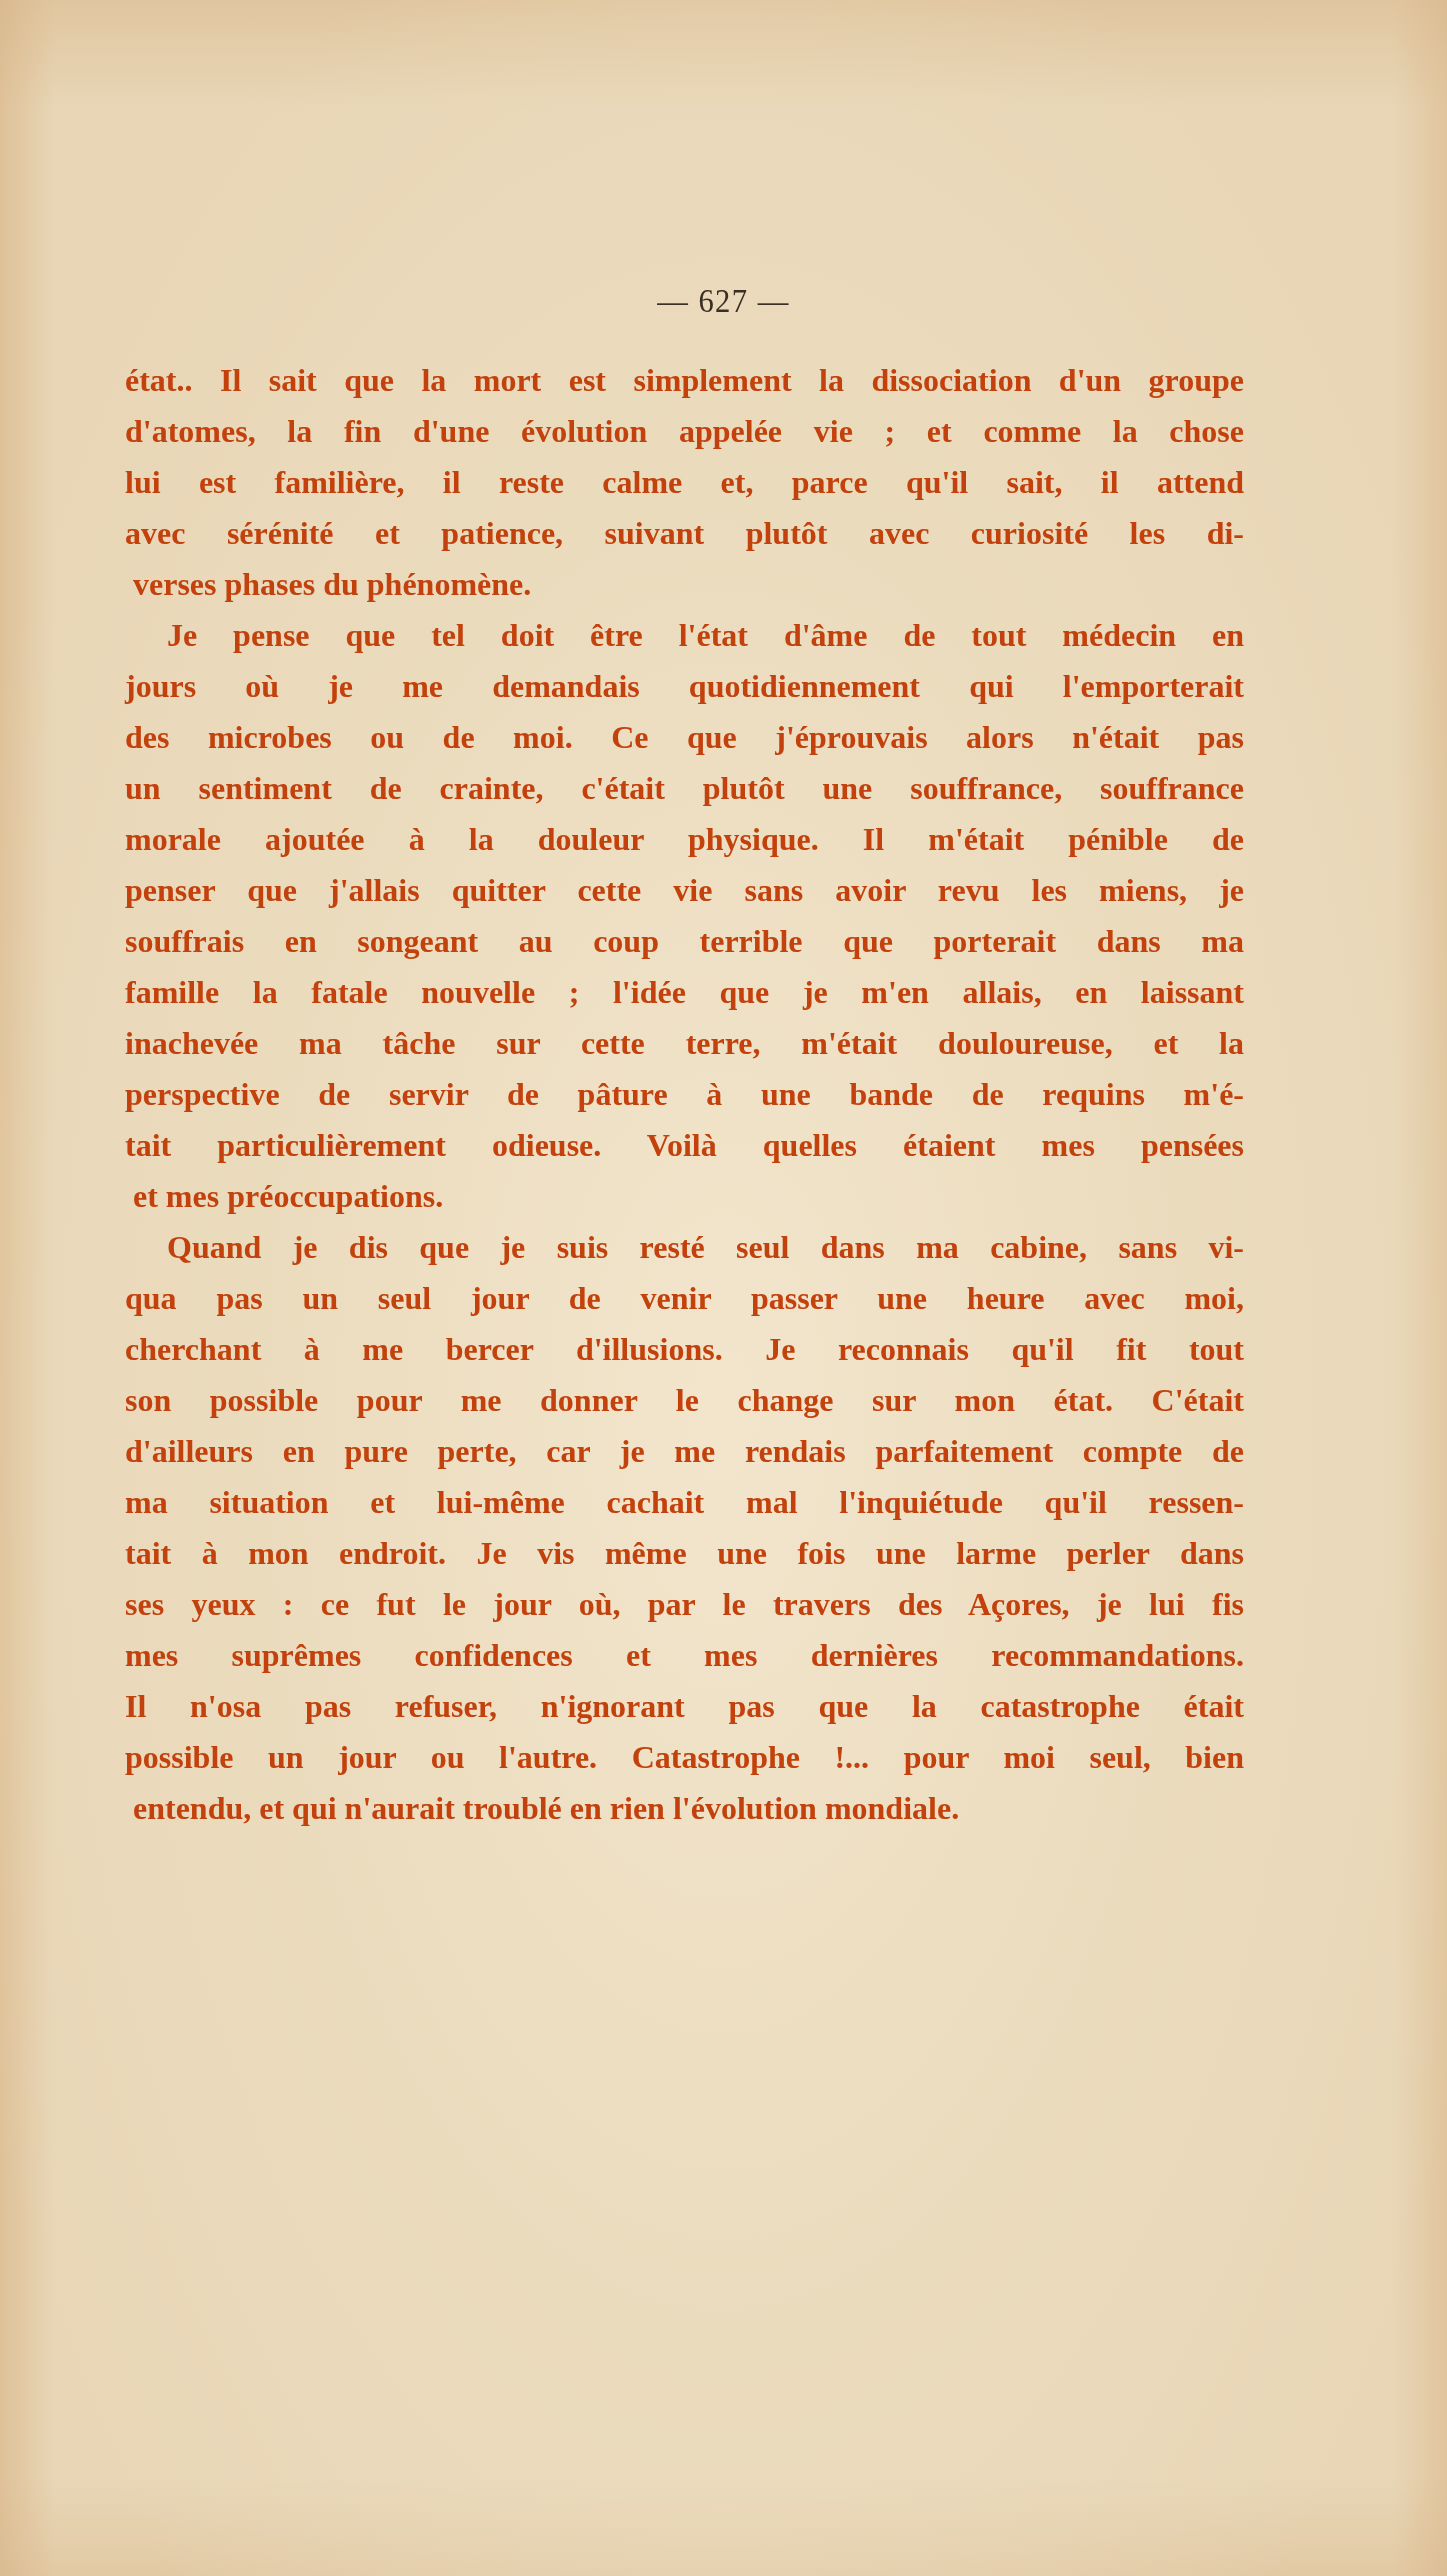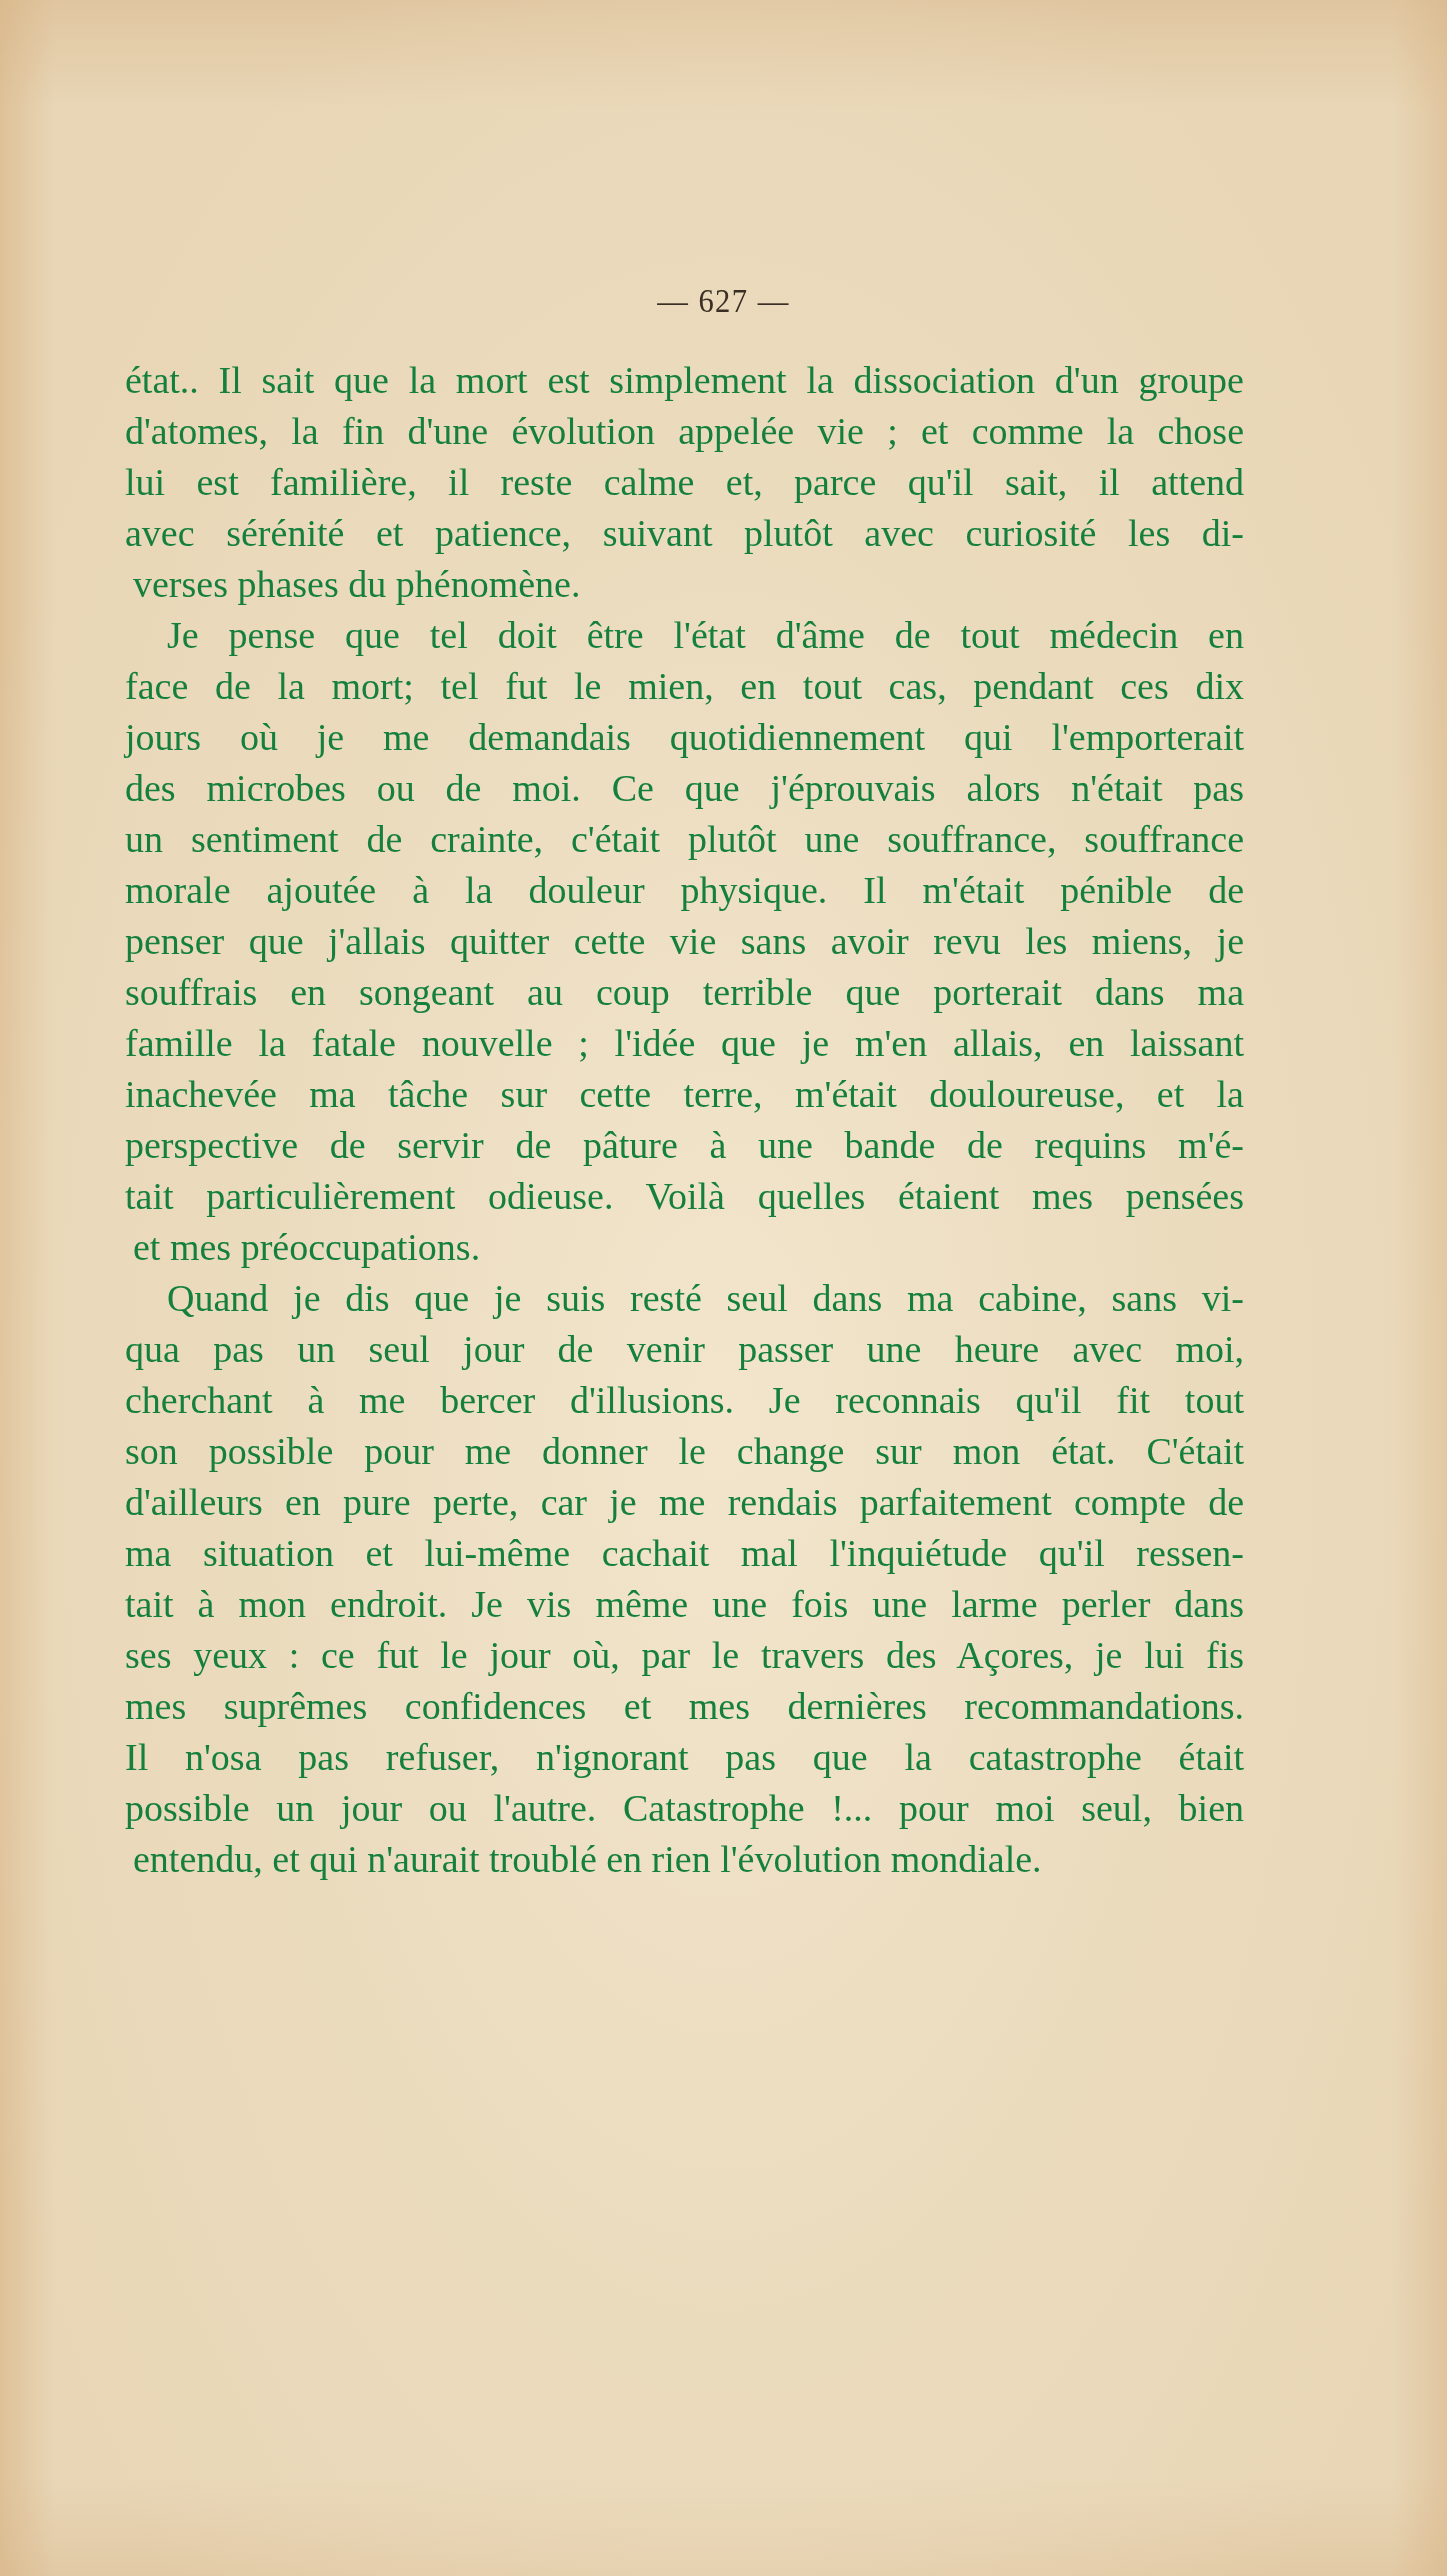--- a/index.html
+++ b/index.html
@@ -40,26 +40,26 @@
     }
     .text-block {
       position: absolute;
       left: 125px;
       top: 355px;
       width: 1119px;
     }
     .line {
       height: 51px;
       line-height: 51px;
-      font-size: 38px;
-      font-weight: normal;
+      font-size: 32px;
+      font-weight: bold;
       white-space: nowrap;
       text-align: justify;
       text-align-last: justify;
-      color: #15803d;
+      color: #c2410c;
       letter-spacing: 0px;
     }
     .line.indent {
       padding-left: 42px;
     }
     .line.last {
       text-align-last: left;
       margin-left: 8px;
     }
   </style>
@@ -74,21 +74,20 @@
     <div>
       <div class="line">état.. Il sait que la mort est simplement la dissociation d'un groupe</div>
       <div class="line">d'atomes, la fin d'une évolution appelée vie ; et comme la chose</div>
       <div class="line">lui est familière, il reste calme et, parce qu'il sait, il attend</div>
       <div class="line">avec sérénité et patience, suivant plutôt avec curiosité les di-</div>
       <div class="line last">verses phases du phénomène.</div>
     </div>
 
     <div>
       <div class="line indent">Je pense que tel doit être l'état d'âme de tout médecin en</div>
-      <div class="line">face de la mort; tel fut le mien, en tout cas, pendant ces dix</div>
       <div class="line">jours où je me demandais quotidiennement qui l'emporterait</div>
       <div class="line">des microbes ou de moi. Ce que j'éprouvais alors n'était pas</div>
       <div class="line">un sentiment de crainte, c'était plutôt une souffrance, souffrance</div>
       <div class="line">morale ajoutée à la douleur physique. Il m'était pénible de</div>
       <div class="line">penser que j'allais quitter cette vie sans avoir revu les miens, je</div>
       <div class="line">souffrais en songeant au coup terrible que porterait dans ma</div>
       <div class="line">famille la fatale nouvelle ; l'idée que je m'en allais, en laissant</div>
       <div class="line">inachevée ma tâche sur cette terre, m'était douloureuse, et la</div>
       <div class="line">perspective de servir de pâture à une bande de requins m'é-</div>
       <div class="line">tait particulièrement odieuse. Voilà quelles étaient mes pensées</div>

